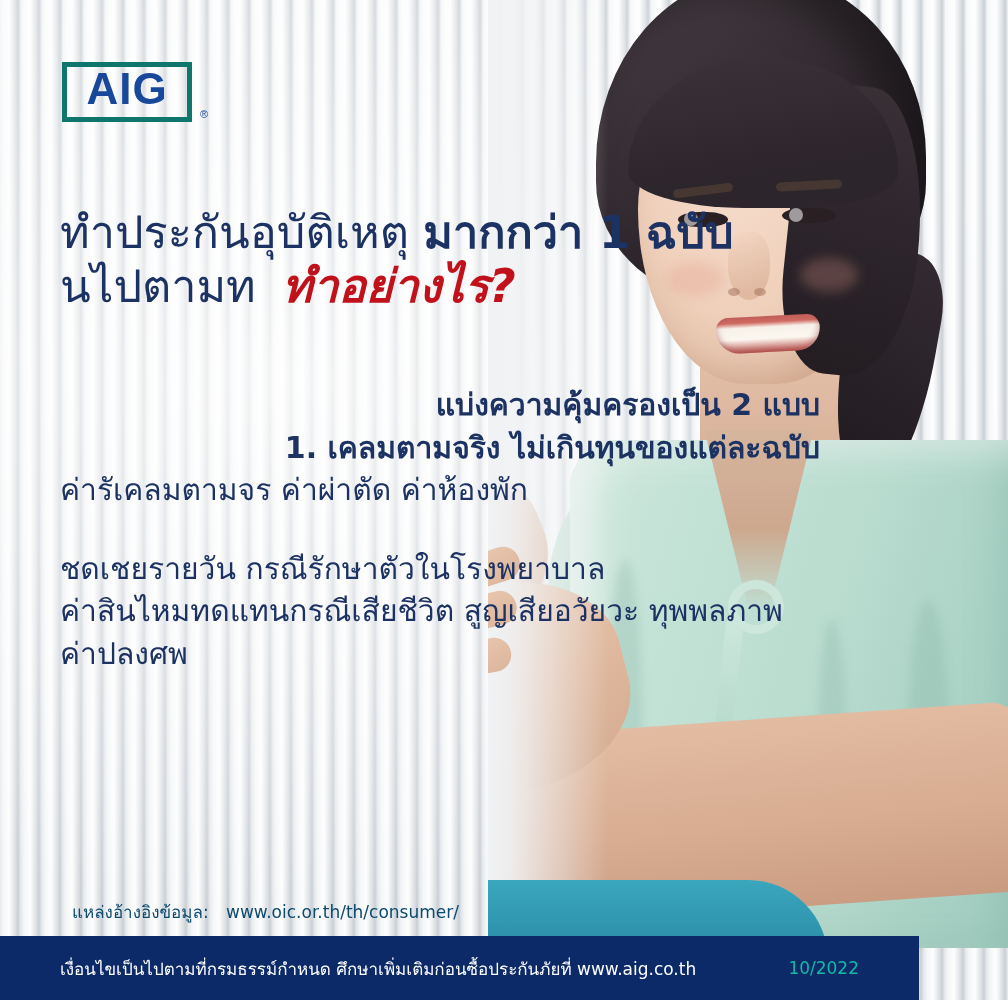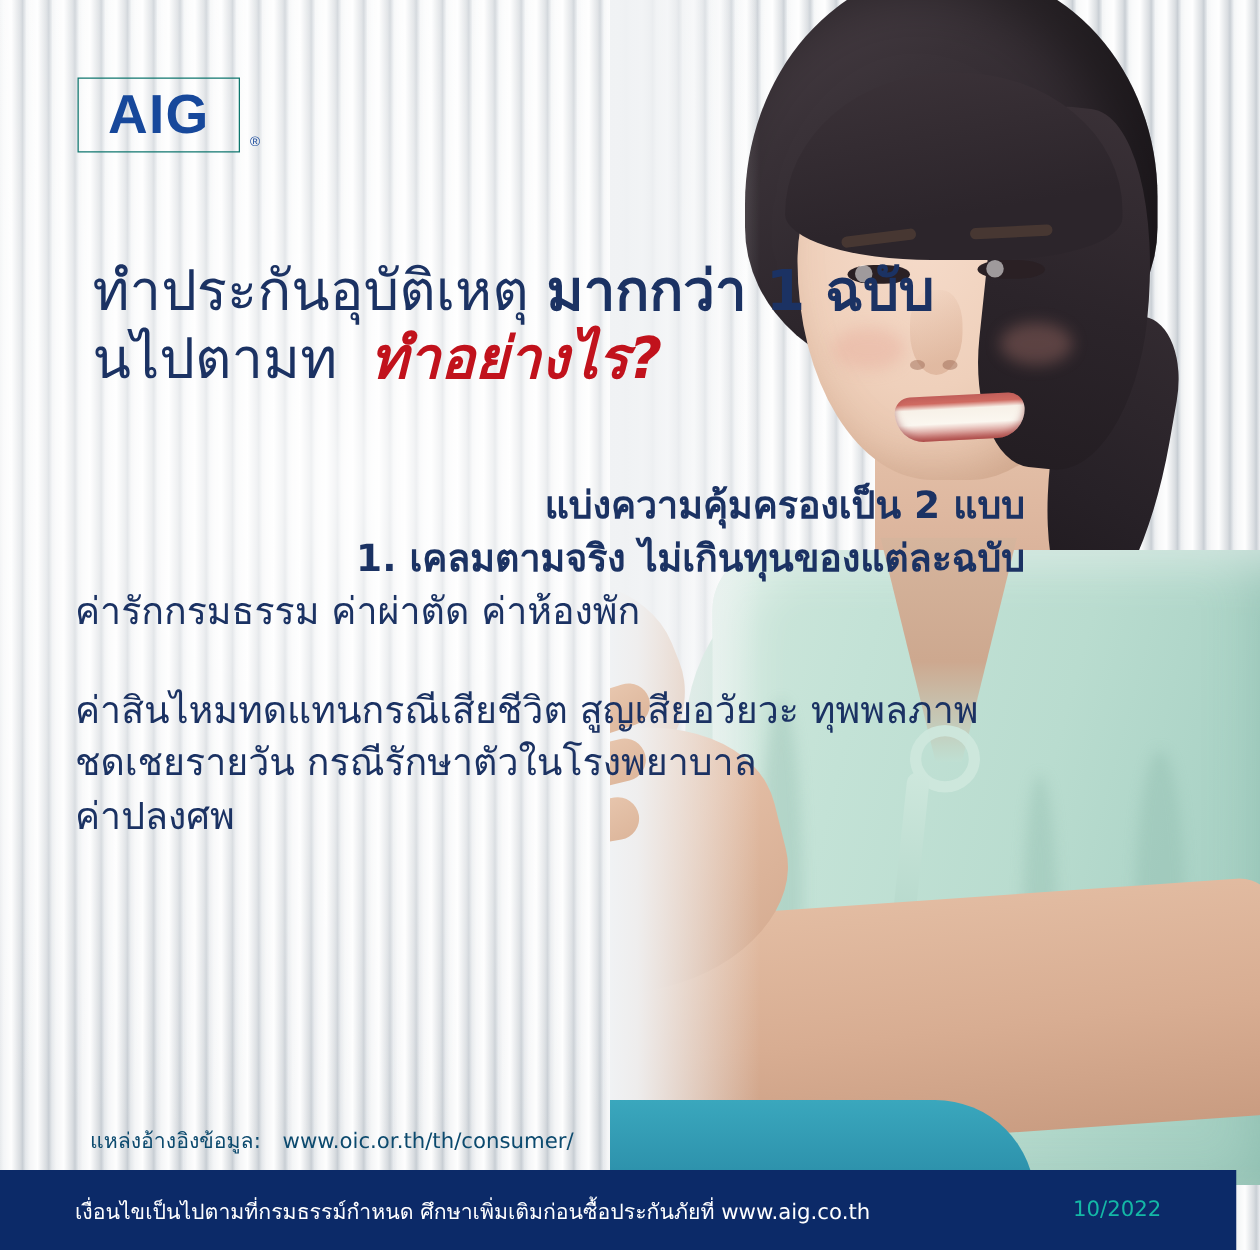--- a/index.html
+++ b/index.html
@@ -201,41 +201,40 @@
     width:420px;height:90px;
     background:linear-gradient(180deg,#3aa7bd 0%,#2e93ad 60%,#24809a 100%);
     border-radius:60px 80px 0 0;
     z-index:9;
   }
 
   
   .logo{
     position:absolute;left:62px;top:62px;
     width:130px;height:60px;
-    border:1px solid #0f766e;
-    display:flex;align-items:center;justify-content:center;
+    border:5px solid #0f766e;
+    display:flex;justify-content:center;
     z-index:20;background:transparent;
   }
   .logo-text{
     font-family:"Liberation Sans",sans-serif;
     font-size:44px;font-weight:700;letter-spacing:1px;
     color:#17489B;line-height:1;
   }
   .logo-r{
     position:absolute;left:200px;top:108px;
     font-size:11px;color:#17489B;z-index:20;
     font-family:"Liberation Sans",sans-serif;
   }
 
   
   .headline{
     position:absolute;left:60px;top:206px;
     z-index:20;width:720px;
     line-height:1.18;
-    margin-left:14px;
   }
   .hl-line{
     font-size:45px;
     color:#1B3263;
     white-space:nowrap;
   }
   .hl-reg{font-weight:400;}
   .hl-bold{font-weight:700;}
   .hl-red{
     color:#C1121C;
@@ -266,21 +265,21 @@
     z-index:20;
     font-size:17px;
     color:#0c4a6e;
     white-space:nowrap;
   }
   .source .src-url{margin-left:12px;}
 
   
   .footer{
     position:absolute;left:0;bottom:0;
-    width:989px;height:64px;
+    width:919px;height:64px;
     background:#0C2A68;
     z-index:30;
     display:flex;align-items:center;
     padding:0 60px;
   }
   .footer-note{
     color:#ffffff;font-size:17px;flex:1;white-space:nowrap;
   }
   .footer-date{
     color:#14b8a6;font-size:17px;white-space:nowrap;
@@ -347,24 +346,24 @@
     </div>
     <div class="hl-line">
       <span class="hl-reg">นไปตามท</span>
       <span class="hl-red">ทำอย่างไร?</span>
     </div>
   </div>
 
   <div class="body-copy">
     <div class="bc-line bold">แบ่งความคุ้มครองเป็น 2 แบบ</div>
     <div class="bc-line bold">1. เคลมตามจริง ไม่เกินทุนของแต่ละฉบับ</div>
-    <div class="bc-line reg">ค่ารักกรมธรรม ค่าผ่าตัด ค่าห้องพัก</div>
+    <div class="bc-line reg">ค่ารัเคลมตามจร ค่าผ่าตัด ค่าห้องพัก</div>
     <div class="bc-gap"></div>
+    <div class="bc-line reg">ชดเชยรายวัน กรณีรักษาตัวในโรงพยาบาล</div>
     <div class="bc-line reg">ค่าสินไหมทดแทนกรณีเสียชีวิต สูญเสียอวัยวะ ทุพพลภาพ</div>
-    <div class="bc-line reg">ชดเชยรายวัน กรณีรักษาตัวในโรงพยาบาล</div>
     <div class="bc-line reg">ค่าปลงศพ</div>
   </div>
 
   <div class="source">
     <span>แหล่งอ้างอิงข้อมูล:</span>
     <span class="src-url">www.oic.or.th/th/consumer/</span>
   </div>
 
   <div class="footer">
     <span class="footer-note">เงื่อนไขเป็นไปตามที่กรมธรรม์กำหนด ศึกษาเพิ่มเติมก่อนซื้อประกันภัยที่  www.aig.co.th</span>

